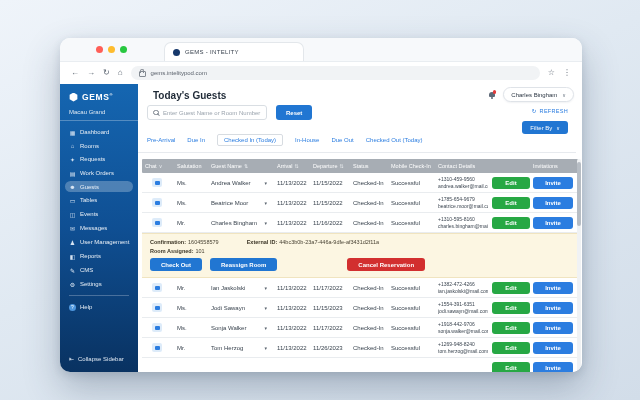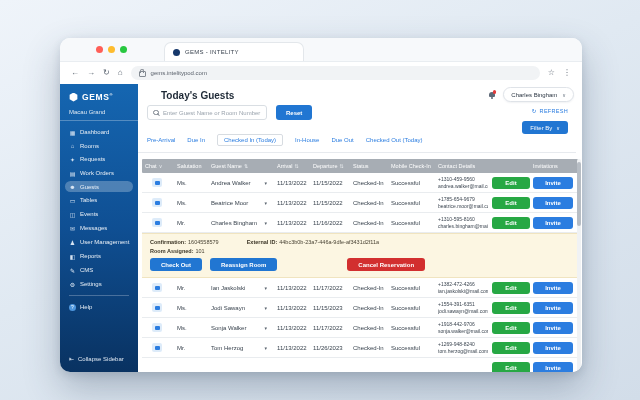--- a/index.html
+++ b/index.html
@@ -43,21 +43,21 @@
   .nav{list-style:none;margin:0;padding:2px 5px 0;display:flex;flex-direction:column;gap:2px;}
   .nav-item{display:flex;align-items:center;gap:4px;padding:2.5px 4px;border-radius:8px;font-size:6px;color:#e9eff6;white-space:nowrap;cursor:default;}
   .nav-item .ic{width:7px;font-size:6px;text-align:center;flex:none;color:#d7e4f2;}
   .nav-item.active{background:rgba(255,255,255,.26);}
   .nav-sep{height:1px;background:rgba(255,255,255,.25);margin:3px 4px;}
   .help-ic{width:7px;height:7px;border-radius:50%;background:#4e96dd;color:#fff;font-size:5px;display:flex;align-items:center;justify-content:center;flex:none;}
   .collapse{margin-top:auto;display:flex;align-items:center;gap:4px;padding:4px 9px;font-size:6px;color:#dfe8f2;}
 
   
   .main{flex:1;position:relative;background:#fff;overflow:hidden;}
-  .page-title{position:absolute;left:23px;top:6px;font-size:10px;font-weight:bold;color:#1e2936;}
+  .page-title{position:absolute;left:15px;top:6px;font-size:10px;font-weight:bold;color:#1e2936;}
   .userbox{position:absolute;top:3px;right:8px;display:flex;align-items:center;gap:7px;}
   .bell{position:relative;width:9px;height:9px;}
   .bell::before{content:"";position:absolute;left:1.5px;top:1.5px;width:6px;height:5px;background:#5d6977;border-radius:3px 3px 1px 1px;}
   .bell::after{content:"";position:absolute;left:3.5px;bottom:0.5px;width:2px;height:1.5px;background:#5d6977;border-radius:50%;}
   .badge{position:absolute;right:0;top:0;width:3.5px;height:3.5px;background:#e23a3a;border-radius:50%;}
   .user-pill{height:13px;border:1px solid #dfe3e8;border-radius:9px;background:#fff;display:flex;align-items:center;gap:5px;padding:0 7px;font-size:6px;color:#2a3542;box-shadow:0 1px 2px rgba(20,40,70,.06);}
   .chev{font-size:5px;color:#6b7683;}
 
   .search-row{position:absolute;left:9px;top:21px;display:flex;gap:9px;align-items:center;}
   .search-box{width:120px;height:15px;border:1px solid #d9dee3;border-radius:3px;display:flex;align-items:center;gap:4px;padding:0 5px;background:#fff;box-sizing:border-box;}

